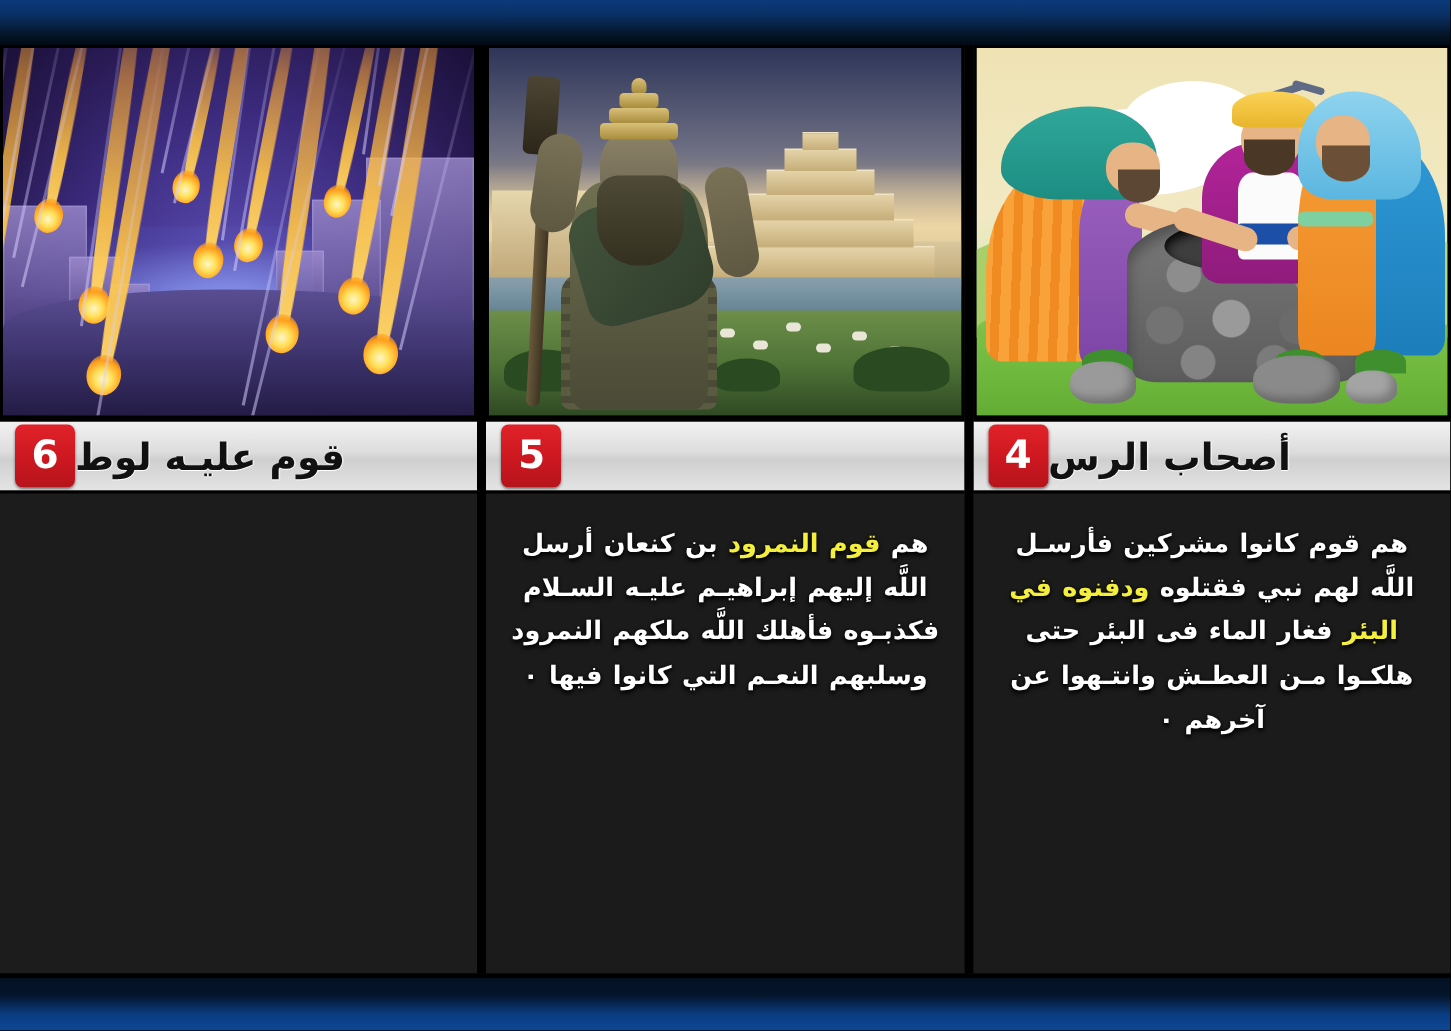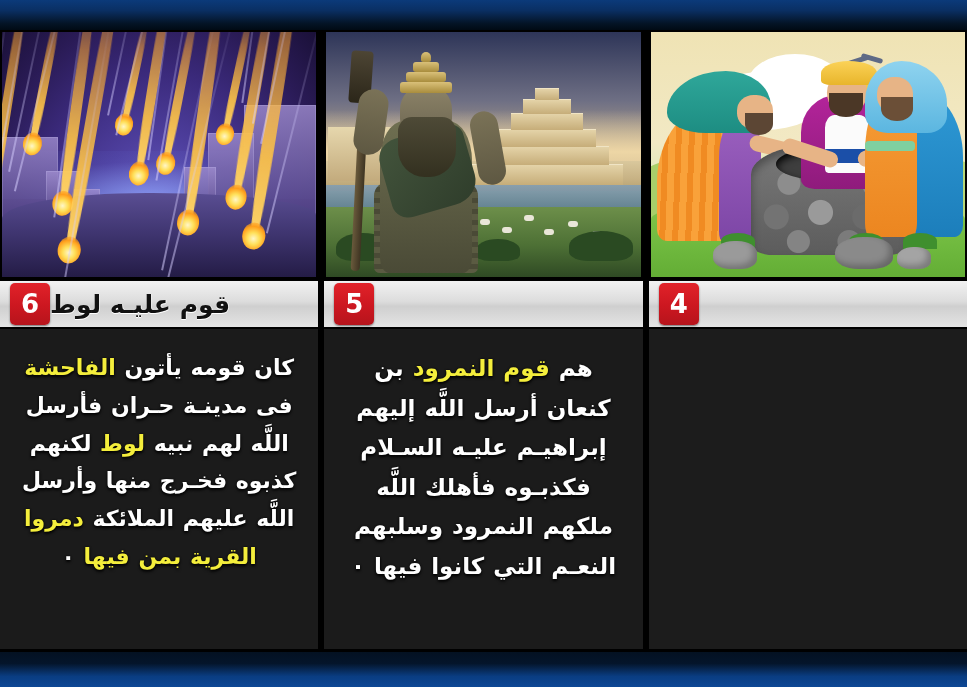--- a/index.html
+++ b/index.html
@@ -409,21 +409,21 @@
   
   .body-text {
     flex: 1 1 auto;
     background: #1b1b1b;
     color: #ffffff;
     padding: 20px 14px 10px 14px;
     box-sizing: border-box;
     direction: rtl;
     text-align: center;
     font-weight: 700;
-    font-size: 23px;
+    font-size: 17px;
     line-height: 1.72;
     font-family: "DejaVu Sans", "Liberation Sans", sans-serif;
     text-shadow: 0 2px 3px rgba(0,0,0,.95), 0 0 2px rgba(0,0,0,.9);
     overflow: hidden;
     word-spacing: 1px;
   }
   .body-text .hl { color: #f4ee3c; }
   .p3 .body-text { font-size: 22px; }
 
   
@@ -489,23 +489,25 @@
           <div class="bush b1"></div>
           <div class="bush b2"></div>
           <div class="bush b3"></div>
           <div class="rock r1"></div>
           <div class="rock r2"></div>
           <div class="rock r3"></div>
         </div>
       </div>
 
       <div class="title-bar">
+        <span class="title-text">أصحاب الرس</span>
         <span class="badge">4</span>
       </div>
 
+      <div class="body-text"><span>هم قوم كانوا مشركين فأرسـل اللَّه لهم نبي فقتلوه </span><span class="hl">ودفنوه في البئر</span><span> فغار الماء فى البئر حتى هلكـوا مـن العطـش وانتـهوا عن آخرهم ٠</span></div>
     </div>
 
     <div class="panel p2">
       <div class="illustration">
         <div class="scene s2">
           <div class="sky-glow"></div>
           <div class="citywall"></div>
           <div class="palace"></div>
           <div class="zigg">
             <i class="t1"></i>
@@ -629,19 +631,18 @@
               <div class="streak" style="left: 319px; top: -20px; height: 228px; transform: rotate(14deg);"></div>
             </div>
         </div>
       </div>
 
       <div class="title-bar">
         <span class="title-text">قوم عليـه لوط</span>
         <span class="badge">6</span>
       </div>
 
-      <div class="body-text"><span>كان قومه يأتون </span><span class="hl">الفاحشة</span><span> فى مدينـة حـران فأرسل اللَّه لهم نبيه </span><span class="hl">لوط</span><span> لكنهم كذبوه فخـرج منها وأرسل اللَّه عليهم الملائكة </span><span class="hl">دمروا القرية بمن فيها</span><span> ٠</span></div>
     </div>
 
   </div>
 
   <div id="bottom-bar" class="chrome-bar"></div>
 </div>
 
 </body></html>

